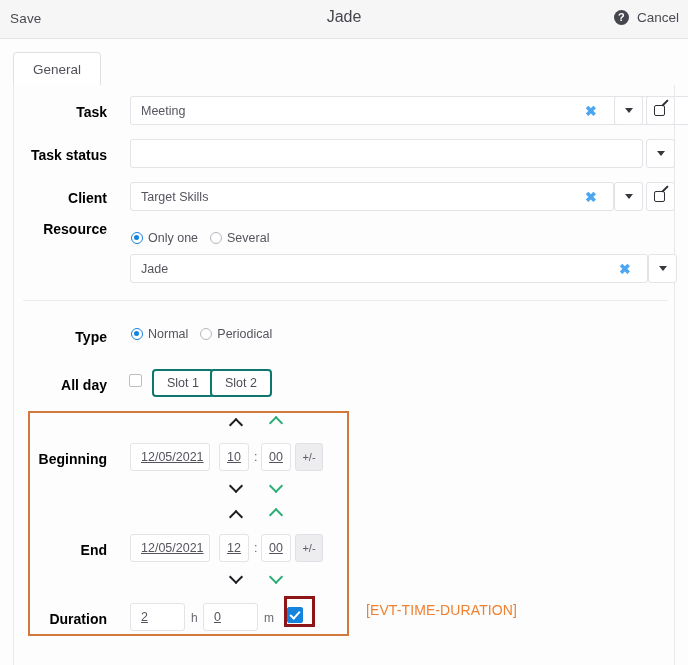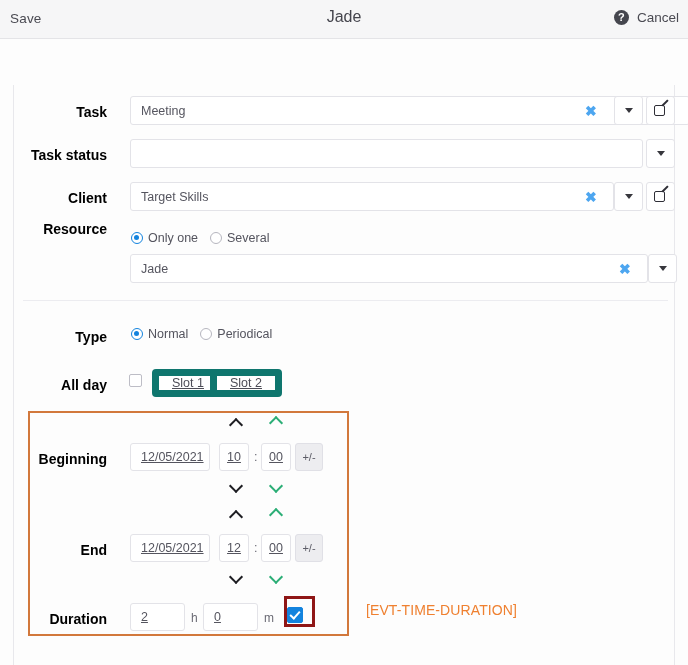--- a/index.html
+++ b/index.html
@@ -158,25 +158,24 @@
     content: ""; position: absolute;
     left: 3.6px; top: .6px; width: 4px; height: 8px;
     border: solid #fff; border-width: 0 2px 2px 0;
     transform: rotate(42deg);
   }
 
   .slot-btn {
     position: absolute; height: 28px;
     padding: 0 13px;
     display: flex; align-items: center; justify-content: center;
-    background: #fff; border: 7px solid #0f766e;
+    background: #fff; border: 2px solid #0f766e;
     border-radius: 4px;
     font-size: 12.5px; color: #4d4d57;
     cursor: pointer;
-    text-decoration: underline;
   }
 
   .divider {
     position: absolute; left: 9px; top: 215px;
     width: 645px; height: 1px; background: #ececf0;
   }
 
   
   .hl-orange {
     position: absolute;
@@ -233,20 +232,23 @@
 
   <div class="titlebar">
     <div class="tb-save">Save</div>
     <div class="tb-title">Jade</div>
     <div class="tb-right">
       <span class="help-icon">?</span>
       <span class="tb-cancel">Cancel</span>
     </div>
   </div>
 
+  <div class="tabstrip">
+    <div class="tab">General</div>
+  </div>
 
   <div class="panel">
 
     <div class="lbl" style="left:0; top:19px;">Task</div>
     <div class="field" style="left:116px; top:11px; width:560px;">
       <span class="val">Meeting</span>
     </div>
     <span class="clear-x" style="left:571px; top:19px;">✖</span>
     <div class="btn-sq" style="left:600px; top:11px; width:29px;">
       <span class="caret-dn"></span>

